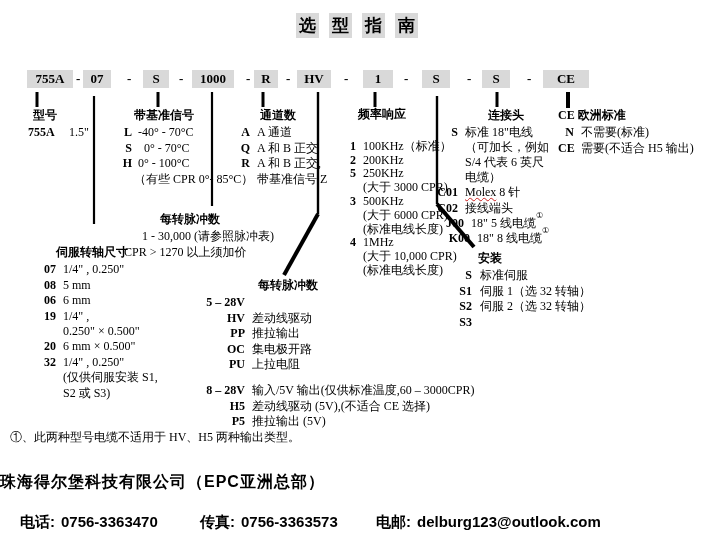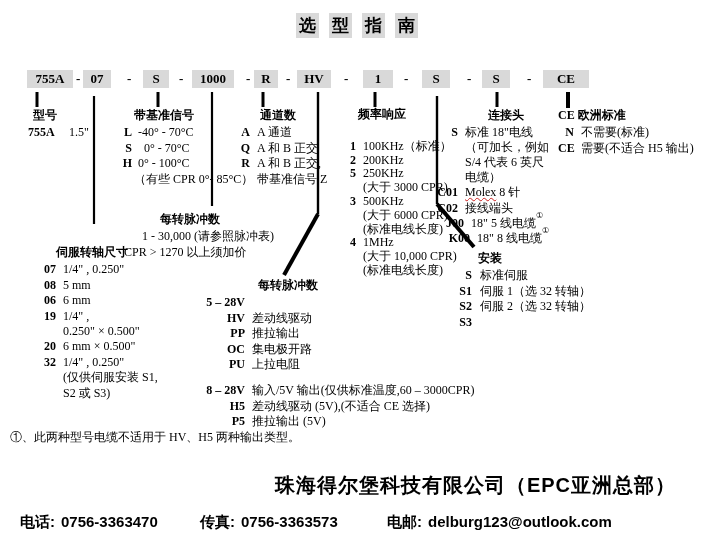--- a/index.html
+++ b/index.html
@@ -38,23 +38,23 @@
   #sec-shaft .lbl { width:22px; }
   #sec-output .lbl { width:55px; }
   #sec-mounting .lbl { width:20px; } #sec-mounting .txt { margin-left:8px; }
 
   .squiggle { text-decoration-line:underline; text-decoration-style:wavy;
     text-decoration-color:#cc2020; text-decoration-thickness:1px; }
   sup.note { font-size:8px; line-height:0; }
 
   
   .footnote { position:absolute; left:10px; top:429px; font-size:12px; }
-  .company { position:absolute; left:12px; top:472px; width:664px; text-align:right;
+  .company { position:absolute; left:0; top:472px; width:664px; text-align:left;
     font-family:"Liberation Sans","DejaVu Sans",sans-serif; font-weight:bold;
-    font-size:20px; letter-spacing:1px; }
+    font-size:16px; letter-spacing:1px; }
   .contact { position:absolute; top:513px; font-family:"Liberation Sans","DejaVu Sans",sans-serif;
     font-weight:bold; font-size:15px; }
   .contact .val { margin-left:6px; }
 </style>
 </head>
 <body>
 
 <div class="page">
 
   <svg class="lines" width="714" height="549">
@@ -347,17 +347,17 @@
   <div class="footnote">①、此两种型号电缆不适用于 HV、H5 两种输出类型。</div>
 
   <div class="company">珠海得尔堡科技有限公司（EPC亚洲总部）</div>
 
   <div class="contact" style="left:20px">
     <span>电话:</span><span class="val">0756-3363470</span>
   </div>
   <div class="contact" style="left:200px">
     <span>传真:</span><span class="val">0756-3363573</span>
   </div>
-  <div class="contact" style="left:387px">
+  <div class="contact" style="left:376px">
     <span>电邮:</span><span class="val">delburg123@outlook.com</span>
   </div>
 
 </div>
 
 </body></html>

